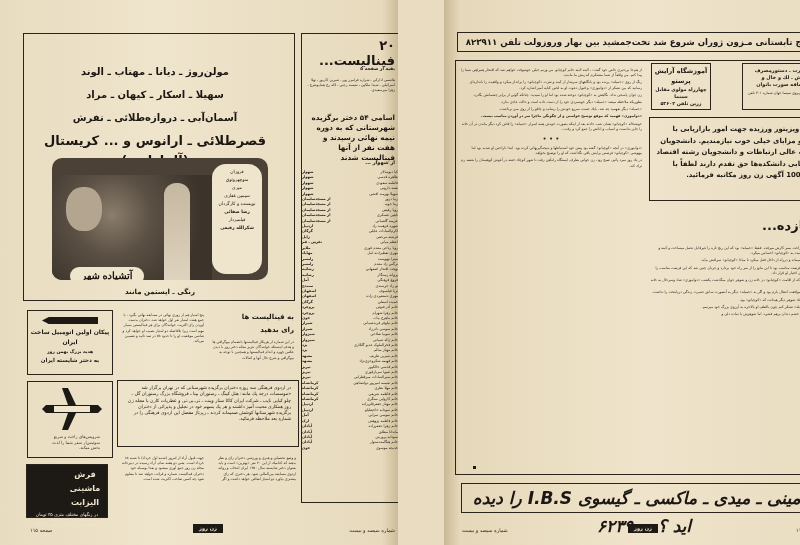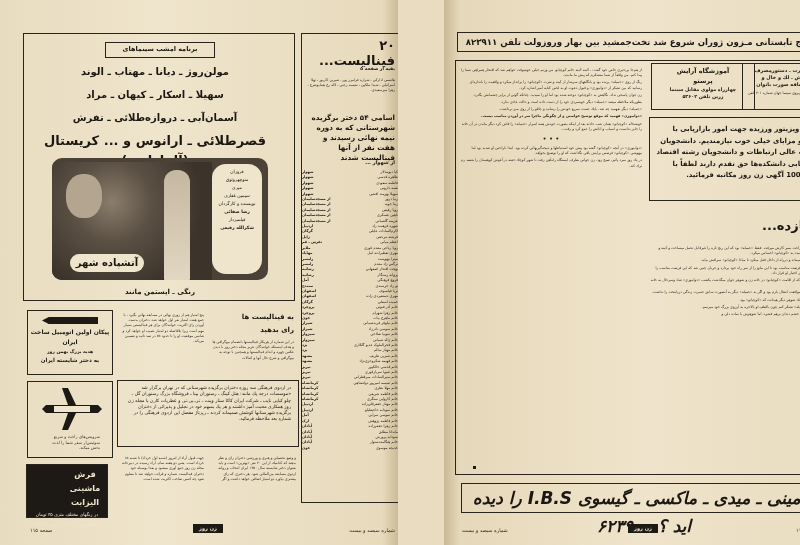--- a/index.html
+++ b/index.html
@@ -10,42 +10,41 @@
   .box{position:absolute;border:1px solid #2a241d;box-sizing:border-box;}
   .rtl{direction:rtl;text-align:right;}
   .ctr{text-align:center;}
   .tiny{font-size:3.6px;line-height:5.2px;color:#2d2720;}
   .tiny p{margin:0 0 2px 0;}
   .bold{font-weight:bold;}
   
   .cin-title{position:absolute;left:105px;top:42px;width:108px;height:14px;border:1px solid #2a241d;font-size:6.5px;line-height:13px;text-align:center;font-weight:bold;}
   .cin-line{position:absolute;left:30px;width:250px;text-align:center;font-size:10px;font-weight:bold;line-height:20px;}
   .film{position:absolute;left:52px;top:158px;width:216px;height:122px;background:#4b4136;border-radius:10px;overflow:hidden;}
-  .film .ph{position:absolute;left:0;top:4px;width:160px;height:122px;background:radial-gradient(circle at 60px 40px,#8a7d6c 0,#5b5044 40px,#3c342b 90px),#4b4136;}
+  .film .ph{position:absolute;left:0;top:17px;width:160px;height:122px;background:radial-gradient(circle at 60px 40px,#8a7d6c 0,#5b5044 40px,#3c342b 90px),#4b4136;font-family:Liberation Serif, serif;}
   .film .face{position:absolute;left:14px;top:12px;width:36px;height:44px;border-radius:45%;background:#b3a58f;}
   .film .dancer{position:absolute;left:112px;top:8px;width:26px;height:112px;background:linear-gradient(#c5b8a0,#e2d7c3);border-radius:12px 12px 4px 4px;}
   .film .credits{position:absolute;right:6px;top:6px;width:50px;height:110px;background:#efe5cc;border-radius:14px;font-size:4.5px;line-height:8px;text-align:center;padding-top:4px;box-sizing:border-box;}
   .film .name{position:absolute;left:18px;top:92px;width:74px;height:18px;background:#efe5cc;border-radius:9px;font-size:10px;font-weight:bold;text-align:center;line-height:18px;}
   .color-line{position:absolute;left:60px;top:288px;width:200px;text-align:center;font-size:7px;font-weight:bold;}
   .finalist-title{position:absolute;left:305px;top:38px;width:90px;font-size:13px;font-weight:bold;direction:rtl;text-align:right;}
   .dark-ad{background:#1d1a16;color:#efe5cc;}
   .ibs{position:absolute;left:417px;top:483px;width:366px;height:30px;border:1.5px solid #2a241d;box-sizing:border-box;font-size:17px;font-weight:bold;font-style:italic;line-height:28px;text-align:center;direction:rtl;}
   .footer{position:absolute;font-size:5px;color:#2d2720;}
   .logo-badge{position:absolute;width:30px;height:9px;background:#1d1a16;color:#efe5cc;font-size:5px;line-height:9px;text-align:center;font-weight:bold;}
   .names-col{position:absolute;left:302px;top:200px;width:96px;font-size:3.6px;line-height:5.4px;direction:rtl;}
   .names-col .row{display:flex;justify-content:space-between;}
 </style>
 </head>
 <body>
 
 <div class="page left">
 
   <div class="box" style="left:23px;top:33px;width:272px;height:268px;">
   </div>
-  <div class="cin-title rtl">برنامه امشب سینماهای</div>
   <div class="cin-line rtl" style="top:62px;">مولن‌روژ ـ دیانا ـ مهتاب ـ الوند</div>
   <div class="cin-line rtl" style="top:85px;">سهیلا ـ اسکار ـ کیهان ـ مراد</div>
   <div class="cin-line rtl" style="top:108px;">آسمان‌آبی ـ دروازه‌طلائی ـ تفرش</div>
   <div class="cin-line rtl" style="top:131px;font-size:13px;">قصرطلائی ـ ارانوس و ... کریستال (آلمازارتو)</div>
 
   <div class="film">
     <div class="ph">
       <div class="face"></div>
       <div class="dancer"></div>
       <div class="name rtl">آتشپاده شهر</div>
@@ -329,21 +328,21 @@
     <p>زن جوان پاسخی نداد. نگاهش به «کوچیانو» دوخته شده بود اما او را نمیدید. چنانکه گوئی از برابر چشمانش بگذرد.</p>
     <p>بطوریکه ملاحظه میشد «جمیله» دیگر خونسردی خود را از دست داده است و حالت عادی ندارد.</p>
     <p>«جمیله» دیگر نفهمید چه شد. بایك جست سریع خودش را رسانید و چاقو را از روی میز برداشت.</p>
     <p class="bold">«دوانیوزی» فهمید که موقع توضیح خواستن و از چگونگی ماجرا سر در آوردن مناسب نیست.</p>
     <p>خوشحاله «کوچیانو» همان شب حادثه بعد از اینکه بصورت خودش همه اسرار «جمیله» را فاش کرد دیگر ماندن در آن خانه را جایز ندانست و اسباب و اثاثش را جمع کرد و رفت...</p>
     <p style="text-align:center;font-size:7px;line-height:10px;">• • •</p>
     <p>«دوانیوزی» در آنچه «کوچیانو» گفته بود پیش خود استنباطها و نتیجه‌گیریهائی کرده بود. ابتدا ناراحتی او شدید بود اما بیهوشی «کوچیانو» فرصتی برایش باقی نگذاشت که او را توضیح بخواهد.</p>
     <p>در یك روز سرد پائیز، صبح زود، زن جوانی بطرف ایستگاه راه‌آهن رفت تا شهر کوچك خفته در آغوش کوهستان را بقصد رم ترك کند.</p>
   </div>
 
-  <div class="box ctr rtl" style="left:207px;top:63px;width:104px;height:47px;">
+  <div class="box ctr rtl" style="left:207px;top:63px;width:60px;height:47px;">
     <div class="bold" style="font-size:6.5px;line-height:10px;margin-top:2px;">آموزشگاه آرایش</div>
     <div class="bold" style="font-size:6.5px;line-height:10px;">پرستو</div>
     <div class="bold" style="font-size:4.8px;line-height:7px;">چهارراه مولوی مقابل سینما</div>
     <div class="bold" style="font-size:4.8px;line-height:7px;">زرین تلفن ۵۳۶۰۲</div>
   </div>
 
   <div class="box rtl" style="left:298px;top:63px;width:86px;height:47px;padding:3px 4px;">
     <div class="bold" style="font-size:5px;line-height:7px;">ماساژصورت ـ دستورمصرف</div>
     <div class="bold" style="font-size:5px;line-height:7px;">کرم ـ جوش ـ لك و خال و</div>
     <div class="bold" style="font-size:5px;line-height:7px;">موهای اضافه صورت بانوان</div>

